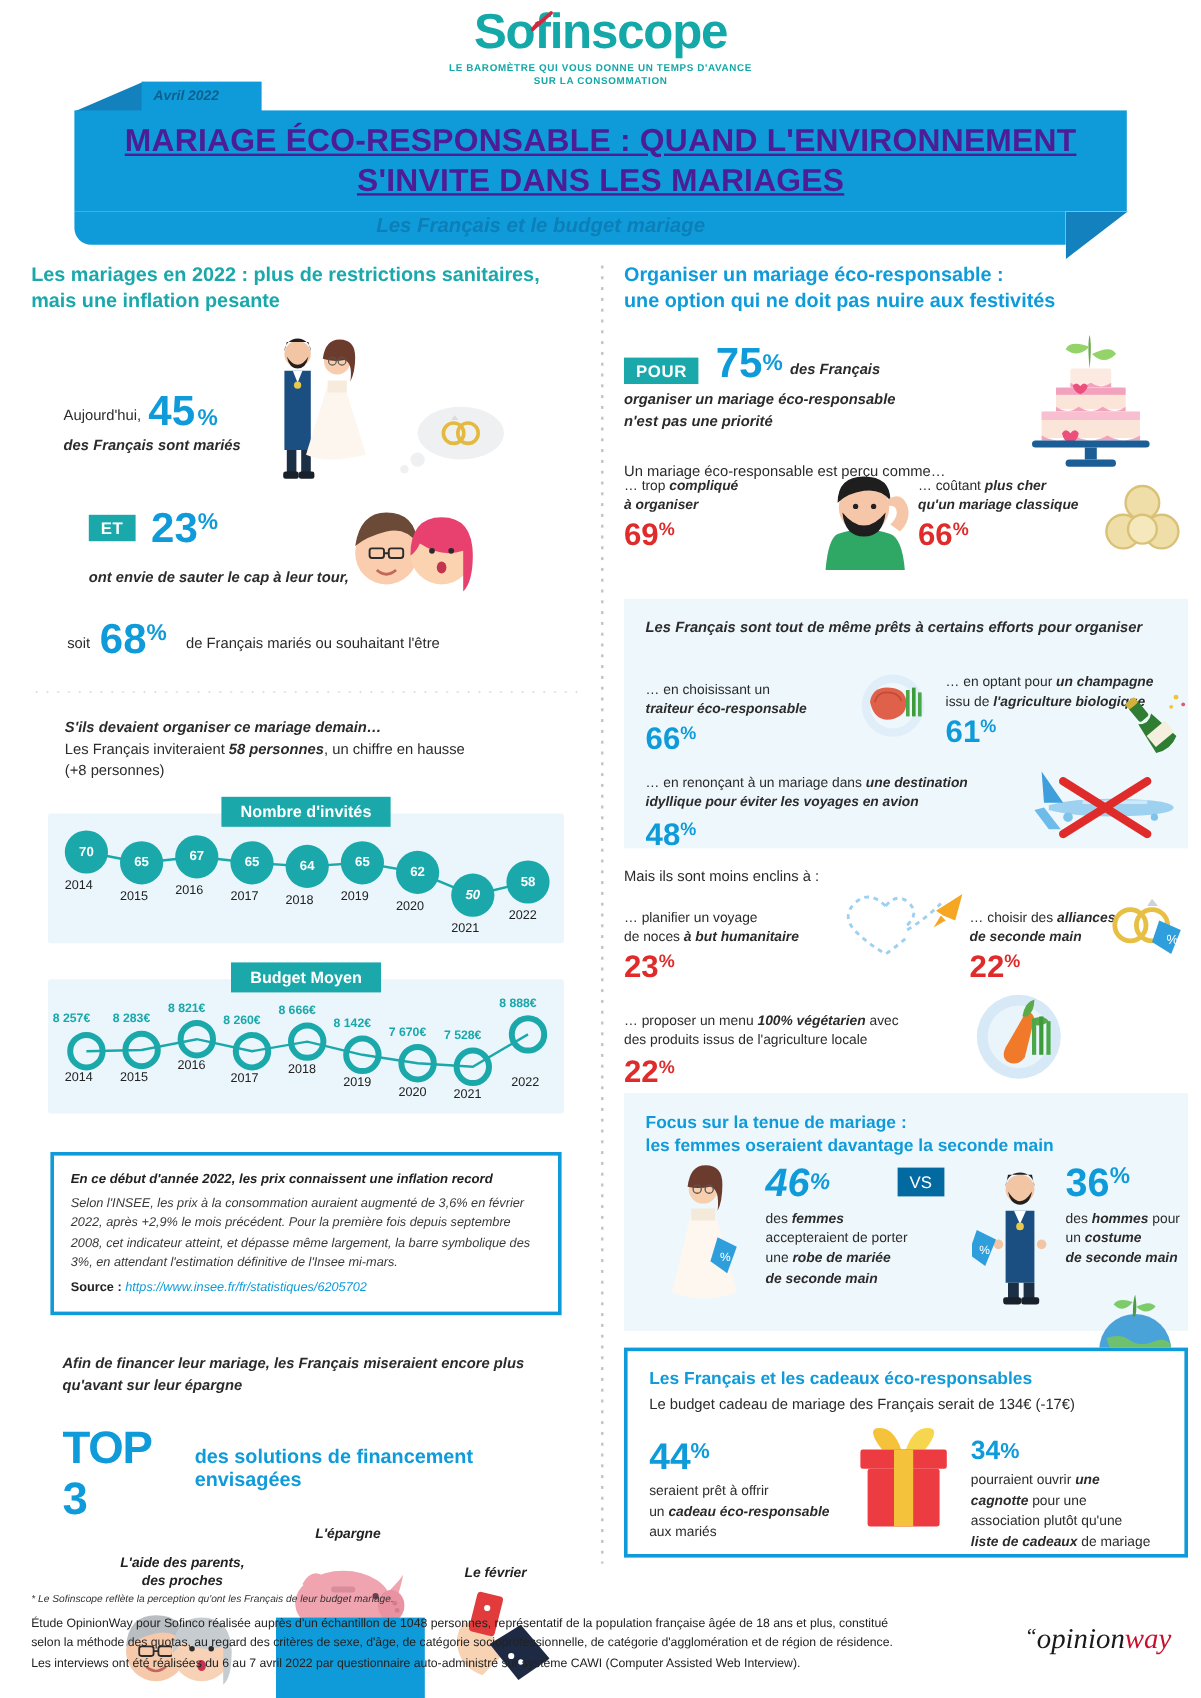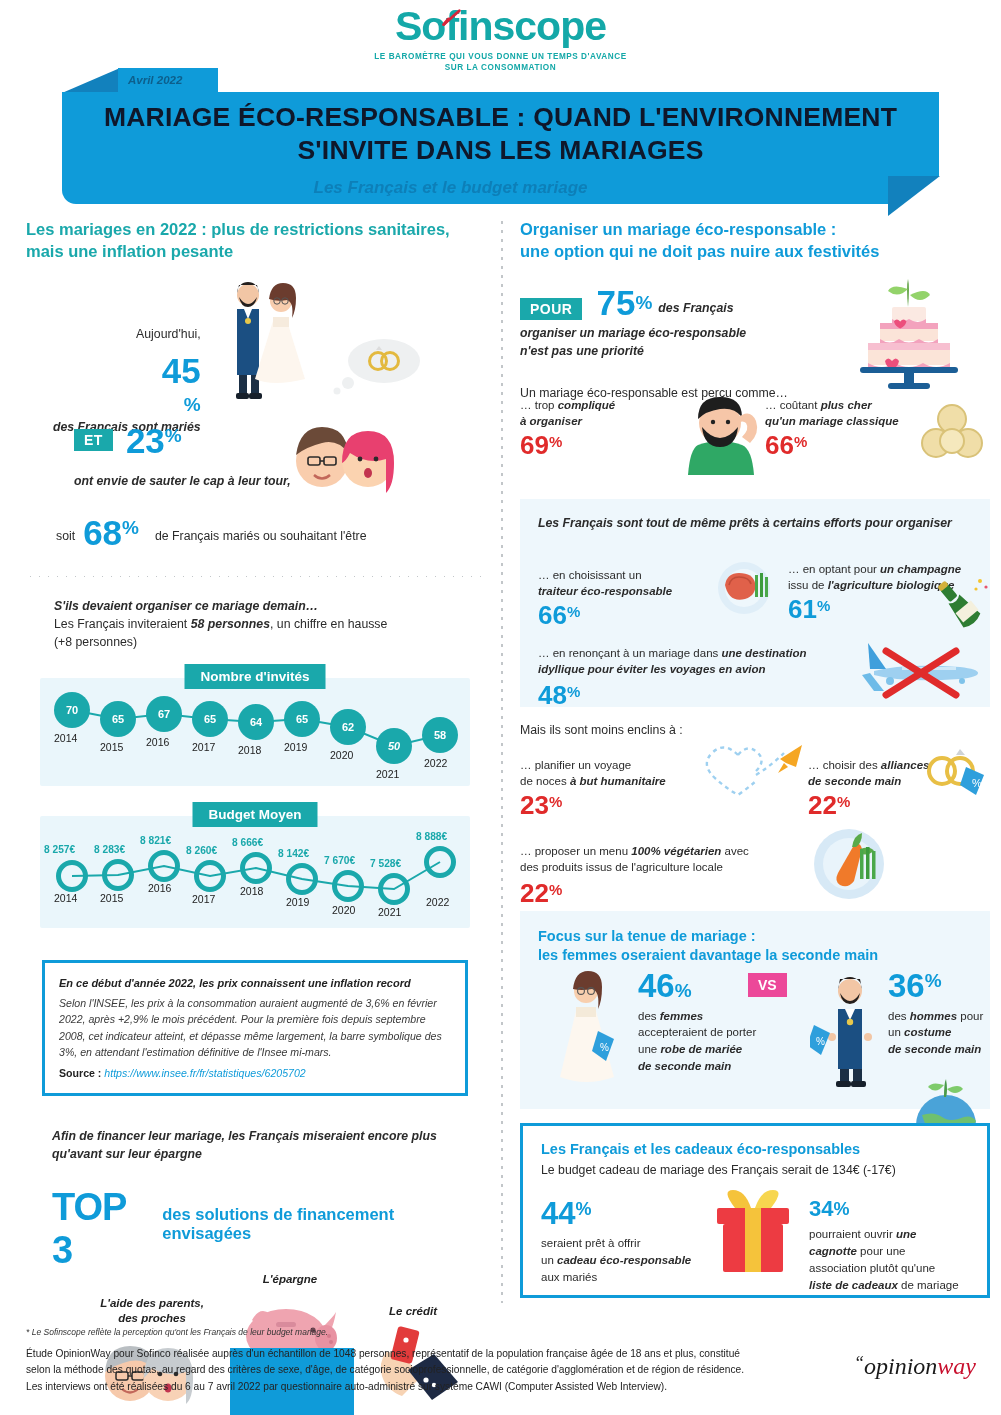--- a/index.html
+++ b/index.html
@@ -44,22 +44,22 @@
   .banner-tabtop {
     position:absolute; left:118px; top:68px; width:100px; height:25px;
     background:#0f9bd9; z-index:2;
   }
   .banner {
     position:absolute; left:62px; top:92px; width:877px; height:84px;
     background:#0f9bd9; z-index:3;
     display:flex; align-items:center; justify-content:center;
   }
   .banner-title {
-    color:#0f172a; font-weight:bold; font-size:26.5px;
-    text-align:center; line-height:1.25; letter-spacing:.2px;
+    color:#4c1d95; font-weight:bold; font-size:26.5px;
+    text-align:center; line-height:1.25; letter-spacing:.2px;text-decoration:underline;
   }
   .banner-bot {
     position:absolute; left:62px; top:176px; width:826px; height:28px;
     background:#0f9bd9; z-index:3;
     border-bottom-left-radius:14px;
   }
   .banner-fold-right {
     position:absolute; left:888px; top:176px; width:52px; height:40px;
     background:#1281bd;
     clip-path:polygon(0 0, 100% 0, 0 100%);
@@ -139,21 +139,21 @@
   }
   .podium-label {
     position:absolute; text-align:center; font-size:11.5px;
     font-weight:bold; font-style:italic; color:#222; line-height:1.3;
   }
 
   
   .panel-soft { background:#eef7fc; padding:16px 18px; }
   .panel-outline { border:3px solid #0f9bd9; background:#fff; padding:14px 18px; }
   .vs-badge {
-    display:inline-block; background:#ec4899; color:#fff; font-weight:bold;
+    display:inline-block; background:#0369a1; color:#fff; font-weight:normal;
     font-size:14px; padding:4px 10px;
   }
 
   
   .footer { position:absolute; left:26px; top:1327px; width:950px; }
   .foot-note { font-size:8.5px; font-style:italic; color:#333; }
   .foot-main { font-size:10.2px; line-height:1.6; color:#222; margin-top:9px; width:790px; }
   .ow {
     position:absolute; right:0; top:26px; font-size:24px;
     font-family:"Liberation Serif", serif; font-style:italic; color:#1a1a1a;
@@ -229,21 +229,21 @@
       <svg style="position:absolute;left:300px;top:70px;" width="100" height="62" viewBox="0 0 100 62">
         <ellipse cx="58" cy="28" rx="36" ry="22" fill="#eef0f1"></ellipse>
         <circle cx="22" cy="50" r="6" fill="#eef0f1"></circle>
         <circle cx="11" cy="58" r="3.5" fill="#eef0f1"></circle>
         <circle cx="52" cy="28" r="8.5" fill="none" stroke="#e3b93f" stroke-width="3"></circle>
         <circle cx="64" cy="28" r="8.5" fill="none" stroke="#e3b93f" stroke-width="3"></circle>
         <path d="M50 17 l3 -4 l3 4z" fill="#dcdcdc"></path>
       </svg>
 
       <div style="position:absolute;left:27px;top:62px;">
-        <div style="display:flex;align-items:flex-end;gap:6px;flex-direction:column;">
+        <div style="display:flex;align-items:flex-end;gap:6px;">
           <span class="txt" style="padding-bottom:4px;">Aujourd'hui,</span>
           <span class="stat-blue big-num">45</span>
           <span class="stat-blue pct" style="margin-left:-4px;">%</span>
         </div>
         <div class="txt bi" style="margin-top:2px;">des Français sont mariés</div>
       </div>
     </div>
 
     <div style="position:relative;height:110px;">
       <svg style="position:absolute;left:260px;top:0px;" width="120" height="92" viewBox="0 0 120 92">
@@ -429,21 +429,21 @@
       </svg>
 
       <div class="podium-label" style="left:0px;top:6px;width:140px;">
         <div>L'aide des parents,</div>
         <div>des proches</div>
       </div>
       <div class="podium-label" style="left:148px;top:-18px;width:120px;">
         <div>L'épargne</div>
       </div>
       <div class="podium-label" style="left:276px;top:14px;width:110px;">
-        <div>Le crédit</div>
+        <div>Le février</div>
       </div>
 
       <div class="bar" style="left:148px;width:124px;height:132px;">
         
         
       </div>
 
     </div>
   </div>
 
@@ -668,21 +668,21 @@
         <path d="M30 40 h20 v10 h-20z" fill="#f4ead9"></path>
         <circle cx="40" cy="24" r="12" fill="#f8cfae"></circle>
         <path d="M27 22 q2 -18 15 -18 q14 0 14 16 q0 14 -4 22 q2 -18 -6 -20 q-11 2 -19 0z" fill="#6b3c2e"></path>
         <circle cx="35" cy="24" r="3.4" fill="none" stroke="#555" stroke-width="1.1"></circle>
         <circle cx="45" cy="24" r="3.4" fill="none" stroke="#555" stroke-width="1.1"></circle>
         <path d="M52 64 l16 8 l-8 22 l-14 -10z" fill="#2e9fdc"></path>
         <text x="54" y="84" font-size="10" fill="#fff" font-family="sans-serif">%</text>
       </svg>
 
       <div style="position:absolute;left:118px;top:58px;width:155px;">
-        <div style="display:flex;align-items:flex-end;">
+        <div style="display:flex;align-items:center;font-style:italic;">
           <span class="stat-blue" style="font-size:33px;line-height:1;">46</span>
           <span class="stat-blue" style="font-size:19px;margin-top:1px;">%</span>
         </div>
         <div class="txt-sm" style="margin-top:6px;line-height:1.45;">
           <div><span>des </span><span class="bi">femmes</span></div>
           <div>accepteraient de porter</div>
           <div><span>une </span><span class="bi">robe de mariée</span></div>
           <div class="bi">de seconde main</div>
         </div>
       </div>

